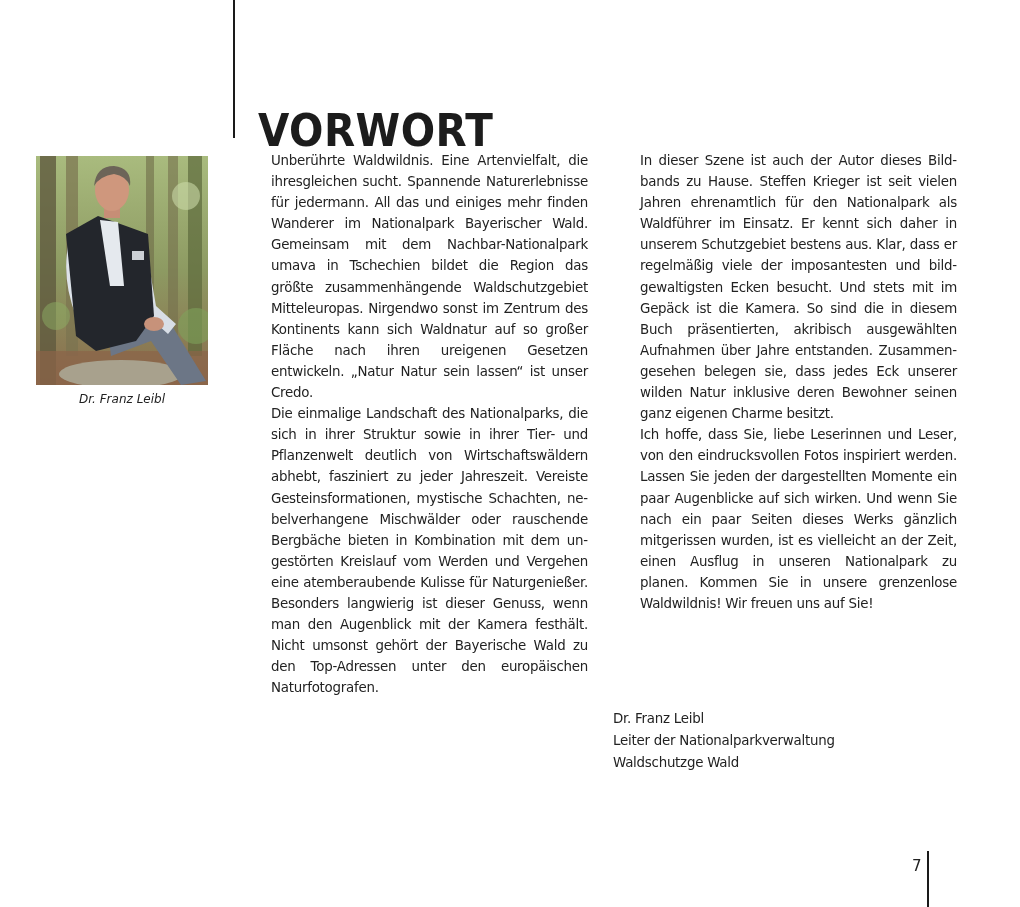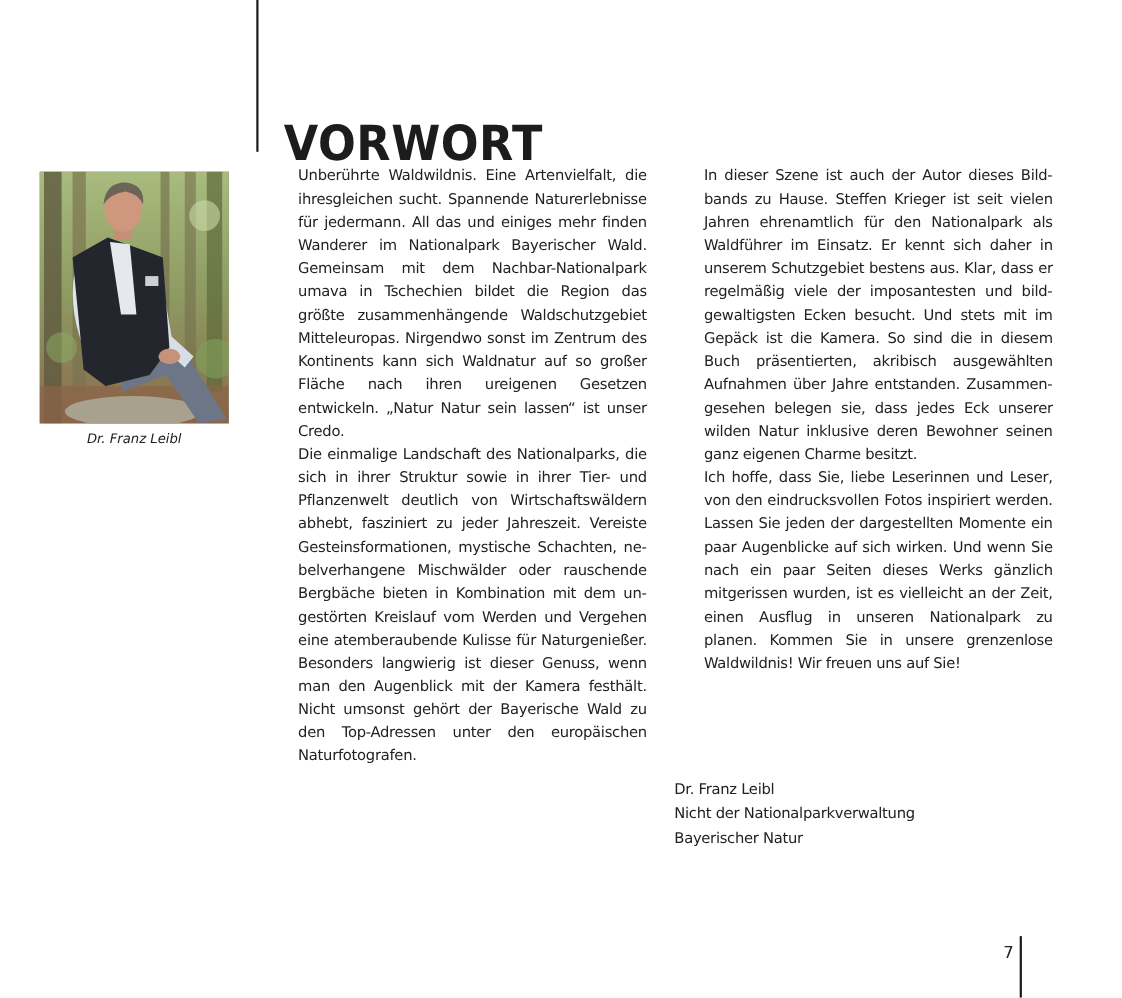--- a/index.html
+++ b/index.html
@@ -110,18 +110,18 @@
   <p>Die einmalige Landschaft des Nationalparks, die sich in ihrer Struktur sowie in ihrer Tier- und Pflanzenwelt deutlich von Wirtschaftswäldern abhebt, fasziniert zu jeder Jahreszeit. Vereiste Gesteinsformationen, mystische Schachten, ne­belverhangene Mischwälder oder rauschende Bergbäche bieten in Kombination mit dem un­gestörten Kreislauf vom Werden und Vergehen eine atemberaubende Kulisse für Naturgenie­ßer. Besonders langwierig ist dieser Genuss, wenn man den Augenblick mit der Kamera fest­hält. Nicht umsonst gehört der Bayerische Wald zu den Top-Adressen unter den europäischen Naturfotografen.</p>
 </div>
 
 <div class="col right">
   <p>In dieser Szene ist auch der Autor dieses Bild­bands zu Hause. Steffen Krieger ist seit vielen Jahren ehrenamtlich für den Nationalpark als Waldführer im Einsatz. Er kennt sich daher in unserem Schutzgebiet bestens aus. Klar, dass er regelmäßig viele der imposantesten und bild­gewaltigsten Ecken besucht. Und stets mit im Gepäck ist die Kamera. So sind die in diesem Buch präsentierten, akribisch ausgewählten Aufnahmen über Jahre entstanden. Zusammen­gesehen belegen sie, dass jedes Eck unserer wilden Natur inklusive deren Bewohner seinen ganz eigenen Charme besitzt.</p>
   <p>Ich hoffe, dass Sie, liebe Leserinnen und Leser, von den eindrucksvollen Fotos inspiriert wer­den. Lassen Sie jeden der dargestellten Mo­mente ein paar Augenblicke auf sich wirken. Und wenn Sie nach ein paar Seiten dieses Werks gänzlich mitgerissen wurden, ist es viel­leicht an der Zeit, einen Ausflug in unseren Na­tionalpark zu planen. Kommen Sie in unsere grenzenlose Waldwildnis! Wir freuen uns auf Sie!</p>
 </div>
 
 <div class="signature">
   <div>Dr. Franz Leibl</div>
-  <div>Nicht der Nationalparkverwaltung</div>
-  <div>Bayerischer Natur</div>
+  <div>Leiter der Nationalparkverwaltung</div>
+  <div>Waldschutzge Wald</div>
 </div>
 
 <div class="page-number">7</div>
 <div class="rule-bottom"></div>
 
 </body></html>

